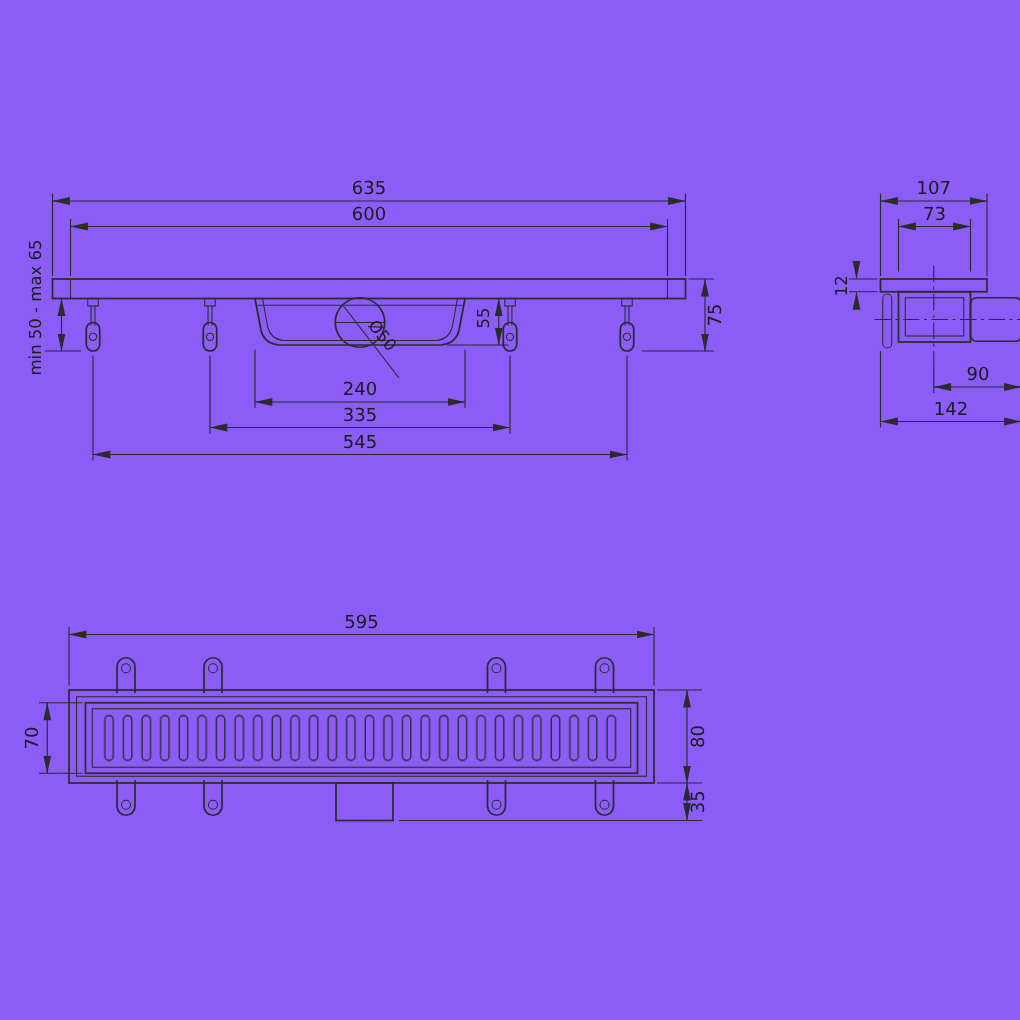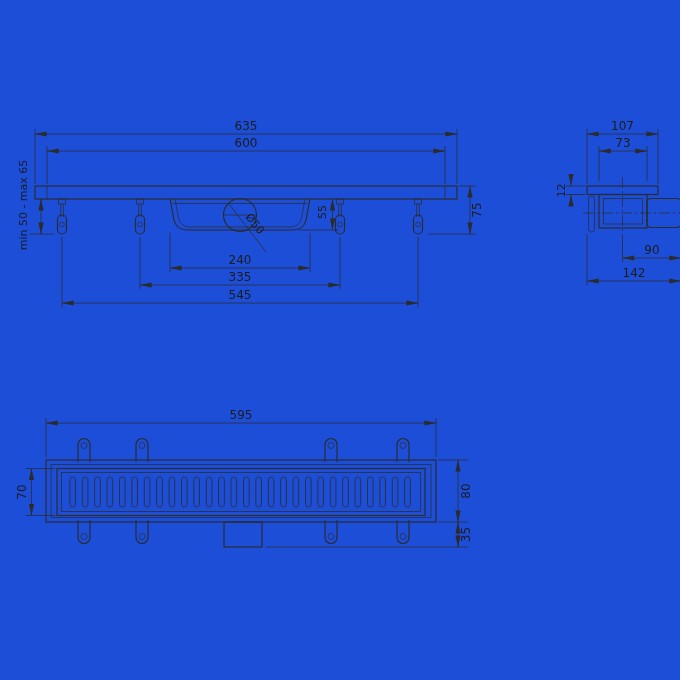--- a/index.html
+++ b/index.html
@@ -1,16 +1,16 @@
 <!DOCTYPE html>
 <html style="--line: #2b2b2b;"><head>
 <meta charset="utf-8">
 <style>
   html,body{margin:0;padding:0;background:#fff;}
-  .page{width:680px;height:680px;background:#1d4ed8;position:relative;overflow:hidden;}
+  .page{width:680px;height:680px;background:#8b5cf6;position:relative;overflow:hidden;}
   svg{display:block;}
   .ol{stroke:var(--line,#2b2b2b);stroke-width:1.15;fill:none;stroke-linecap:round;}
   .thin{stroke:var(--line,#2b2b2b);stroke-width:0.7;fill:none;}
   .dim{stroke:var(--line,#2b2b2b);stroke-width:0.75;fill:none;}
   .dl{stroke:var(--line,#2b2b2b);stroke-width:0.75;fill:none;marker-start:url(#mS);marker-end:url(#mE);}
   .de{stroke:var(--line,#2b2b2b);stroke-width:0.75;fill:none;marker-end:url(#mE);}
   .cl{stroke:var(--line,#2b2b2b);stroke-width:0.7;fill:none;stroke-dasharray:11 3 2 3;}
   text.d{font:12px "DejaVu Sans", sans-serif;fill:#1c1c1c;text-anchor:middle;}
   text.s{font:11px "DejaVu Sans", sans-serif;fill:#1c1c1c;text-anchor:middle;}
 </style>

